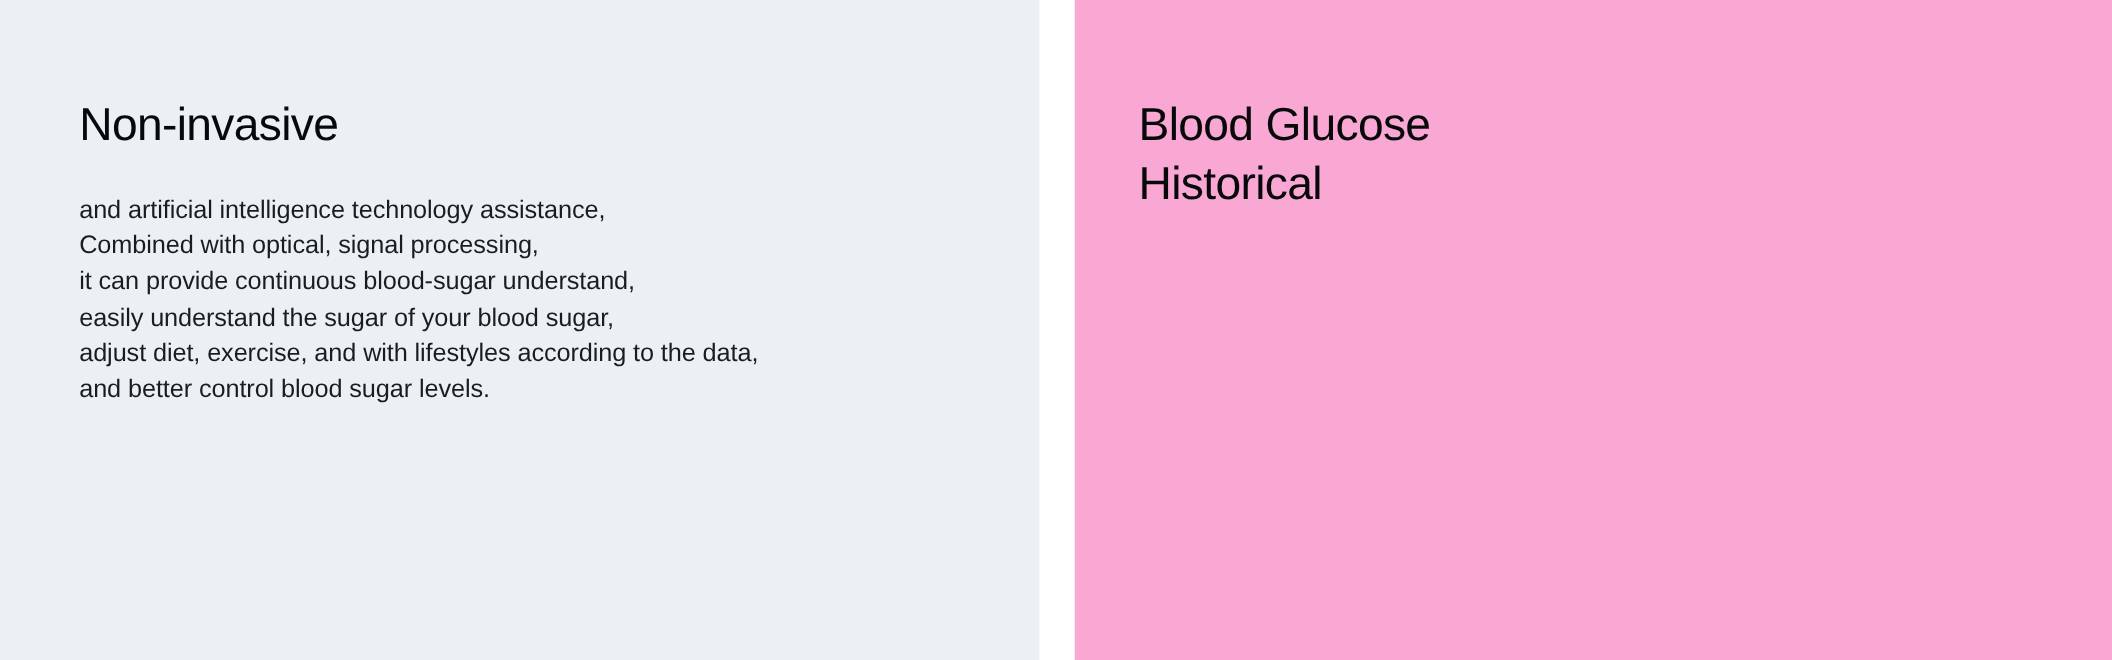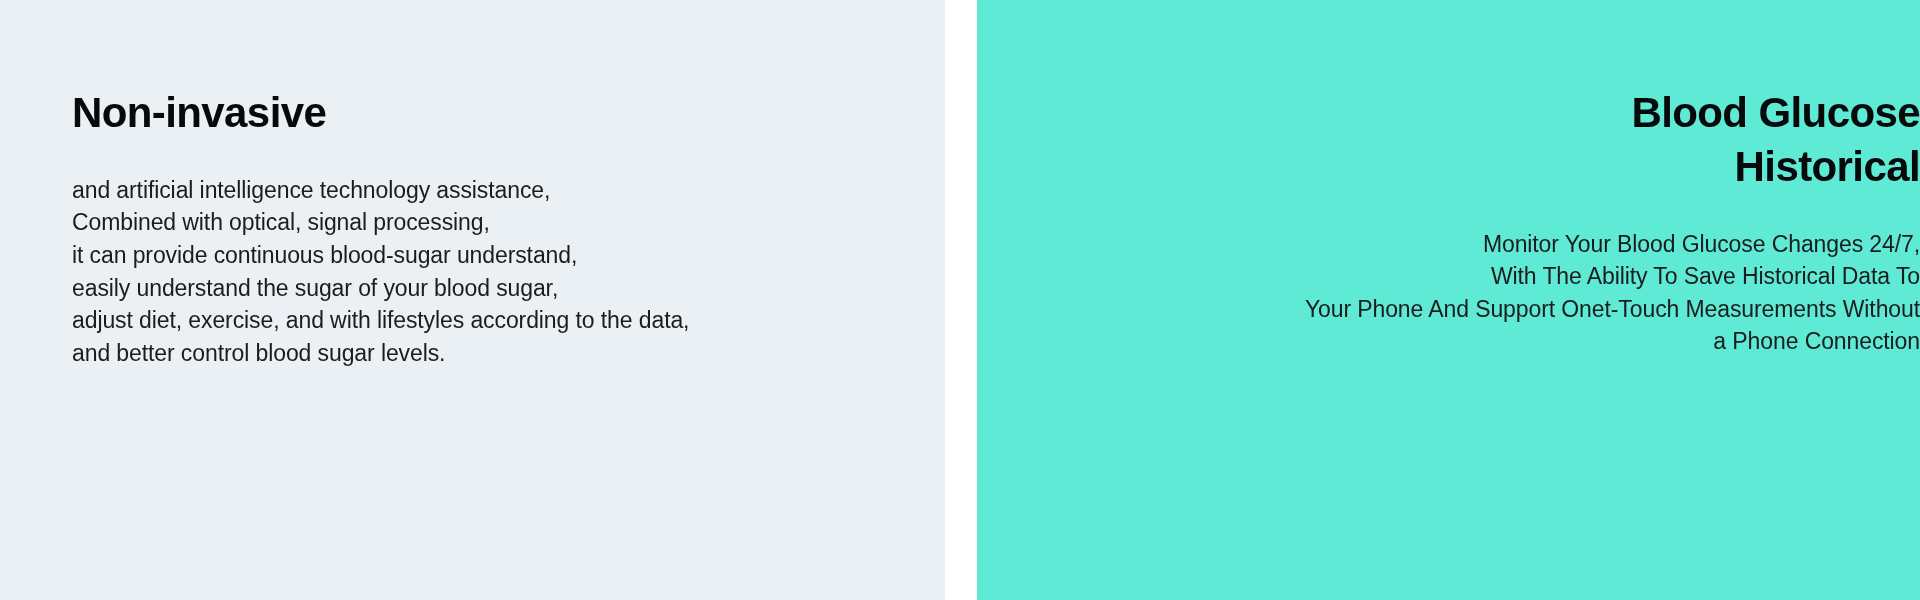--- a/index.html
+++ b/index.html
@@ -32,28 +32,27 @@
     padding: 86px 0 0 72px;
   }
   .panel-gap {
     width: 32px;
     background: #ffffff;
     height: 600px;
     flex: 0 0 32px;
   }
   .panel-right {
     width: 943px;
-    background: #5eead4;
+    background: #f9a8d4;
     padding: 86px 0 0 58px;
-    text-align: right;
   }
   .panel-heading {
     margin: 0;
     font-family: "Liberation Sans", sans-serif;
-    font-weight: bold;
+    font-weight: normal;
     font-size: 42px;
     line-height: 1.28;
     letter-spacing: -0.6px;
     color: #08090a;
   }
   .heading-line {
     display: block;
     white-space: nowrap;
   }
   .panel-body {
@@ -90,21 +89,15 @@
     </p>
   </section>
 
   <div class="panel-gap"></div>
 
   <section class="panel panel-right">
     <h2 class="panel-heading">
       <span class="heading-line">Blood Glucose</span>
       <span class="heading-line">Historical</span>
     </h2>
-    <p class="panel-body">
-      <span class="body-line">Monitor Your Blood Glucose Changes 24/7,</span>
-      <span class="body-line">With The Ability To Save Historical Data To</span>
-      <span class="body-line">Your Phone And Support Onet-Touch Measurements Without</span>
-      <span class="body-line">a Phone Connection</span>
-    </p>
   </section>
 
 </div>
 
 </body></html>

